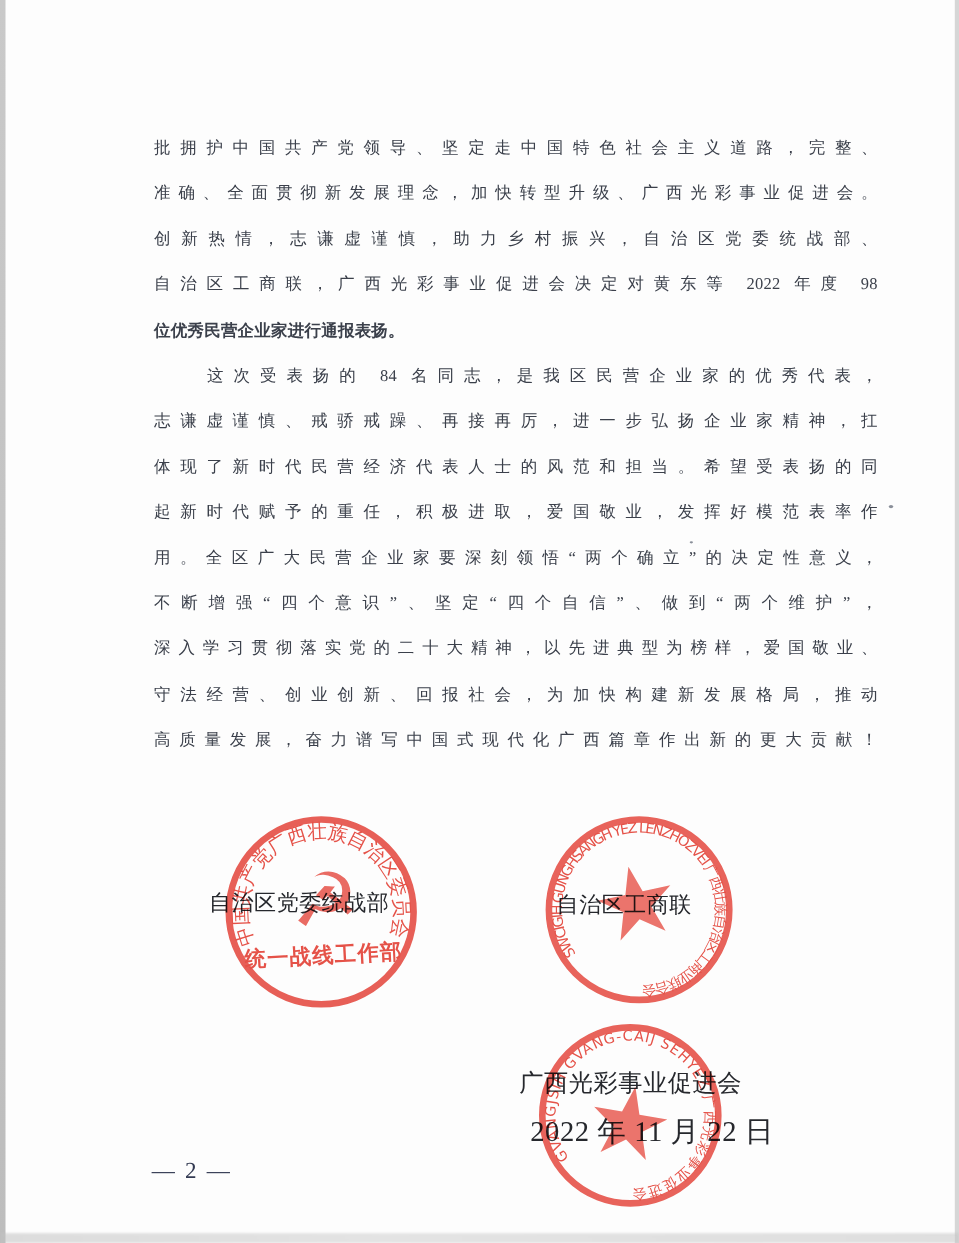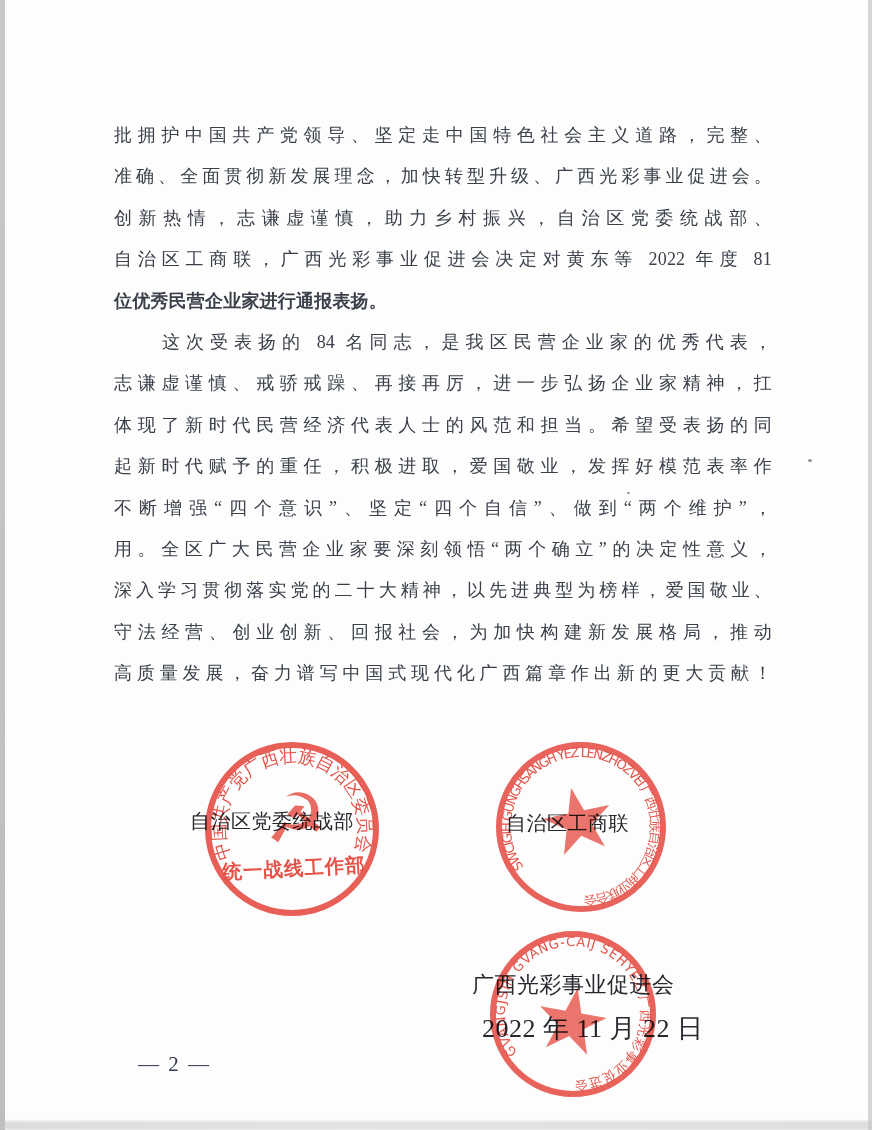--- a/index.html
+++ b/index.html
@@ -14,23 +14,23 @@
   .edge-right{position:absolute;right:0;top:0;width:4px;height:1130px;background:#d6d6d6;}
   .edge-bottom{position:absolute;left:0;bottom:0;width:872px;height:9px;background:linear-gradient(to right,#c2c2c2,#cfcfcf 40%,#c6c6c6);opacity:.55;filter:blur(1px);}
   .speck{position:absolute;background:#8a8f99;border-radius:50%;}
 
   
   .body-text{
     position:absolute;left:114px;top:115px;width:658px;
     color:#3b404b;
   }
   .line{
-    font-size:18px;line-height:41.4px;white-space:pre;
+    font-size:15px;line-height:41.4px;white-space:pre;
     text-align:justify;text-align-last:justify;text-justify:inter-character;
-    width:658px;letter-spacing:.2px;
+    width:658px;letter-spacing:.2px;margin-left:26px;
   }
   .line.short{text-align-last:left;font-weight:bold;}
 
   
   .stamp{position:absolute;opacity:.88;filter:blur(.2px);}
   .stamp text{font-family:"Liberation Serif","DejaVu Serif",serif;}
   .stamp .latinring{font-family:"DejaVu Sans",sans-serif;}
   .stamp .glyph{font-family:"DejaVu Sans",sans-serif;}
 
   
@@ -52,28 +52,28 @@
   <div class="edge-left"></div>
   <div class="edge-right"></div>
   <div class="edge-bottom"></div>
   <div class="speck" style="left:808px;top:459px;width:4px;height:3px;"></div>
   <div class="speck" style="left:627px;top:492px;width:3px;height:2px;"></div>
 
   <div class="body-text">
     <div class="line">批拥护中国共产党领导、坚定走中国特色社会主义道路，完整、</div>
     <div class="line">准确、全面贯彻新发展理念，加快转型升级、广西光彩事业促进会。</div>
     <div class="line">创新热情，志谦虚谨慎，助力乡村振兴，自治区党委统战部、</div>
-    <div class="line">自治区工商联，广西光彩事业促进会决定对黄东等 2022 年度 81</div>
+    <div class="line">自治区工商联，广西光彩事业促进会决定对黄东等 2022 年度 98</div>
     <div class="line short">位优秀民营企业家进行通报表扬。</div>
     <div class="line">　　这次受表扬的 84 名同志，是我区民营企业家的优秀代表，</div>
     <div class="line">志谦虚谨慎、戒骄戒躁、再接再厉，进一步弘扬企业家精神，扛</div>
     <div class="line">体现了新时代民营经济代表人士的风范和担当。希望受表扬的同</div>
     <div class="line">起新时代赋予的重任，积极进取，爱国敬业，发挥好模范表率作</div>
+    <div class="line">用。全区广大民营企业家要深刻领悟“两个确立”的决定性意义，</div>
     <div class="line">不断增强“四个意识”、坚定“四个自信”、做到“两个维护”，</div>
-    <div class="line">用。全区广大民营企业家要深刻领悟“两个确立”的决定性意义，</div>
     <div class="line">深入学习贯彻落实党的二十大精神，以先进典型为榜样，爱国敬业、</div>
     <div class="line">守法经营、创业创新、回报社会，为加快构建新发展格局，推动</div>
     <div class="line">高质量发展，奋力谱写中国式现代化广西篇章作出新的更大贡献！</div>
   </div>
 
   <svg class="stamp" style="left:202px;top:739px;width:180px;height:180px;" viewBox="-90 -90 180 180">
     <circle r="84" fill="none" stroke="#e23b30" stroke-width="6" opacity=".92"></circle>
     <defs>
         <path id="ring1" d="M -60.7 28.3 A 67 67 0 1 1 60.7 28.3" fill="none"></path>
       </defs>

